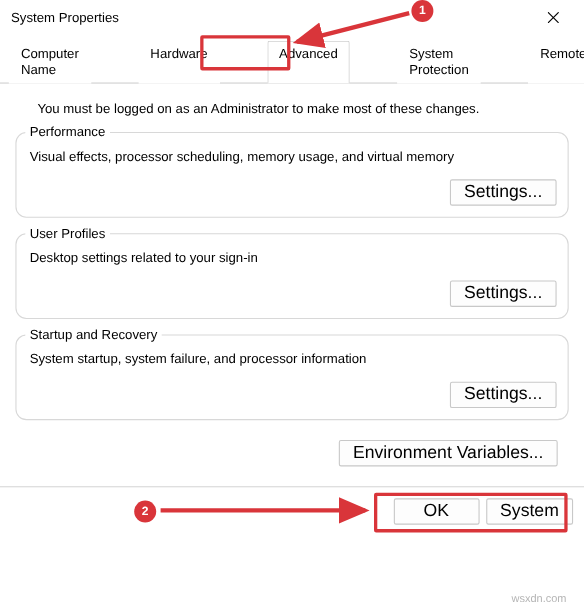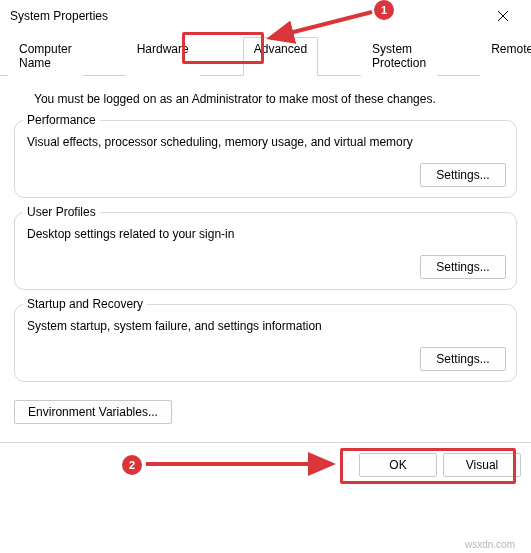--- a/index.html
+++ b/index.html
@@ -21,23 +21,23 @@
   .badge { width: 20px; height: 20px; border-radius: 50%; background: #d9353a; color: #fff; font-size: 11px; font-weight: bold; display: flex; align-items: center; justify-content: center; position: absolute; }
   
   .content { padding: 16px 14px 10px 14px; }
   .intro { margin: 0 0 14px 20px; font-size: 12px; }
   
   .group { border: 1px solid #d8d8d8; border-radius: 10px; margin-bottom: 14px; padding: 12px 10px 10px 10px; position: relative; }
   .group-title { position: absolute; top: -8px; left: 8px; background: #fff; padding: 0 4px; font-size: 12px; }
   .group-desc { font-size: 12px; margin: 2px 0 14px 2px; }
   .group-btnrow { display: flex; justify-content: flex-end; }
   
-  .win-btn { min-width: 86px; height: 24px; background: #fdfdfd; border: 1px solid #c8c8c8; border-radius: 2px; padding: 0 12px; font-size: 12px; cursor: pointer; }
+  .win-btn { min-width: 86px; height: 24px; background: #fdfdfd; border: 1px solid #c8c8c8; border-radius: 2px; padding: 0 12px; font-size: 16px; cursor: pointer; }
   
-  .env-row { display: flex; padding: 4px 10px 8px 0; }
+  .env-row { display: flex; justify-content: flex-end; padding: 4px 10px 8px 0; }
   .env-btn { min-width: 158px; }
   
   .footer { border-top: 1px solid #d8d8d8; padding: 10px 10px 10px 0; display: flex; justify-content: flex-end; gap: 6px; }
   .footer .win-btn { min-width: 78px; }
   
   .watermark { position: absolute; bottom: 3px; right: 16px; font-size: 10px; color: #b5b5b5; }
 </style>
 </head>
 <body>
 
@@ -85,21 +85,21 @@
   <div class="group">
     <span class="group-title">User Profiles</span>
     <div class="group-desc">Desktop settings related to your sign-in</div>
     <div class="group-btnrow">
       <button class="win-btn">Settings...</button>
     </div>
   </div>
 
   <div class="group">
     <span class="group-title">Startup and Recovery</span>
-    <div class="group-desc">System startup, system failure, and settings information</div>
+    <div class="group-desc">System startup, system failure, and processor information</div>
     <div class="group-btnrow">
       <button class="win-btn">Settings...</button>
     </div>
   </div>
 
   <div class="env-row">
     <button class="win-btn env-btn">Environment Variables...</button>
   </div>
 </div>
 
@@ -110,16 +110,16 @@
       <marker id="ah2" markerWidth="8" markerHeight="8" refX="6" refY="3" orient="auto">
         <path d="M0,0 L7,3 L0,6 Z" fill="#d9353a"></path>
       </marker>
     </defs>
   <line x1="6" y1="16" x2="192" y2="16" stroke="#d9353a" stroke-width="4" marker-end="url(#ah2)"></line>
 </svg>
 <div class="badge" style="left:122px; top:455px;">2</div>
 
 <div class="footer">
   <button class="win-btn">OK</button>
-  <button class="win-btn">Visual</button>
+  <button class="win-btn">System</button>
 </div>
 
 <div class="watermark">wsxdn.com</div>
 
 </body></html>

